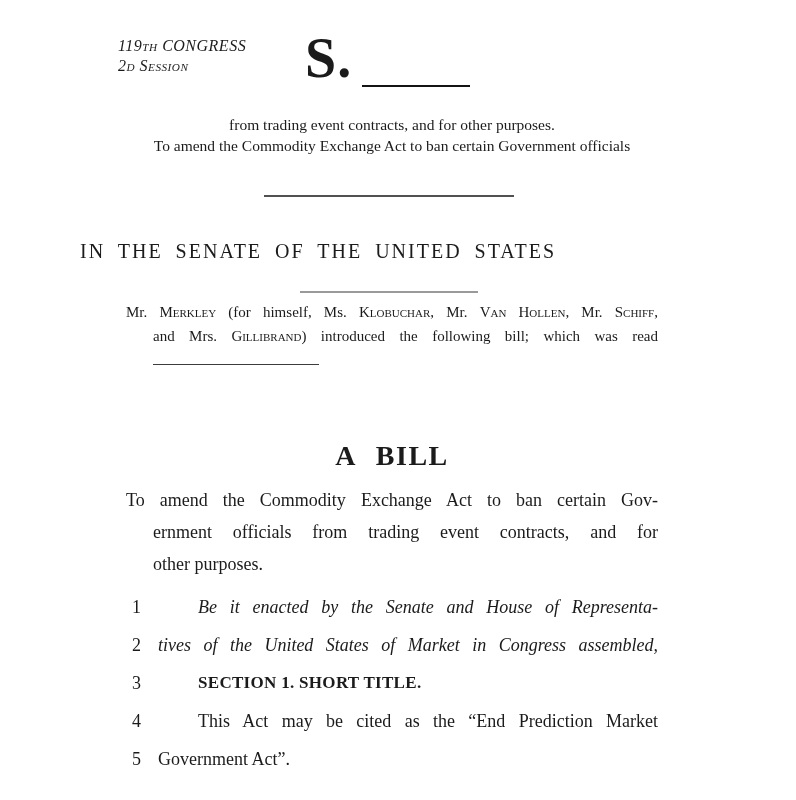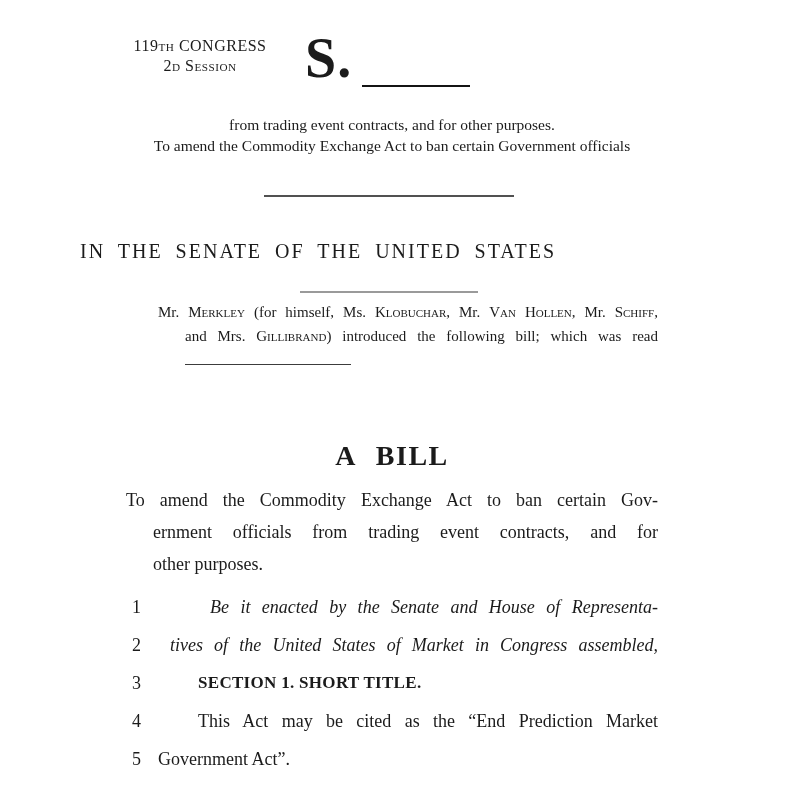--- a/index.html
+++ b/index.html
@@ -9,21 +9,21 @@
     height: 800px;
     background: #ffffff;
     color: #1b1b1b;
     font-family: "Liberation Serif", "DejaVu Serif", serif;
     overflow: hidden;
   }
 
   
   .congress-block {
     position: absolute; left: 118px; top: 36px; width: 164px;
-    text-align: center; letter-spacing: 0.5px;
+    letter-spacing: 0.5px; font-style: italic;
   }
   .congress-line { font-size: 16px; line-height: 19px; white-space: nowrap; }
   .session-line  { font-size: 16px; line-height: 18px; white-space: nowrap; }
   .smallcap { font-size: 0.70em; }
 
   .bill-number {
     position: absolute; left: 305px; top: 28px;
     font-size: 56px; font-weight: 700; line-height: 60px; letter-spacing: 1px;
   }
   .bill-number-blank {
@@ -50,21 +50,21 @@
   .rule-2 {
     position: absolute; left: 300px; top: 291px; width: 178px; height: 2px;
     background: #9a9a9a;
   }
 
   
   .sponsor-block {
     position: absolute; left: 126px; top: 300px; width: 532px;
     font-size: 15px;
   }
-  .sponsor-line { height: 24px; line-height: 24px; white-space: nowrap; margin-left: 32px; }
+  .sponsor-line { height: 24px; line-height: 24px; white-space: nowrap; }
   .sc { font-variant: small-caps; }
   .hang { padding-left: 27px; }
   .jl { text-align: justify; overflow: hidden; white-space: normal; }
   .jl::after { content: ""; display: inline-block; width: 100%; height: 0; }
   .blank-line {
     display: inline-block; width: 166px; height: 12px;
     border-bottom: 1.5px solid #3c3c3c; vertical-align: baseline;
   }
 
   
@@ -84,21 +84,21 @@
   .body-line { position: relative; height: 38px; }
   .line-num {
     position: absolute; left: 0; top: 0; height: 38px; line-height: 38px;
     font-size: 18px;
   }
   .line-text {
     position: absolute; left: 26px; right: 0; top: 0; height: 38px;
     line-height: 38px; font-size: 18px; overflow: hidden;
   }
   .ind { text-indent: 40px; }
-  .it { font-style: italic; margin-left: 12px; }
+  .it { font-style: italic; }
   .section-head {
     font-weight: 700; font-size: 17px; letter-spacing: 0.3px; line-height: 38px; margin-left: 40px;
   }
 </style>
 </head>
 <body>
 
 <div id="page">
 
   <div class="congress-block">

